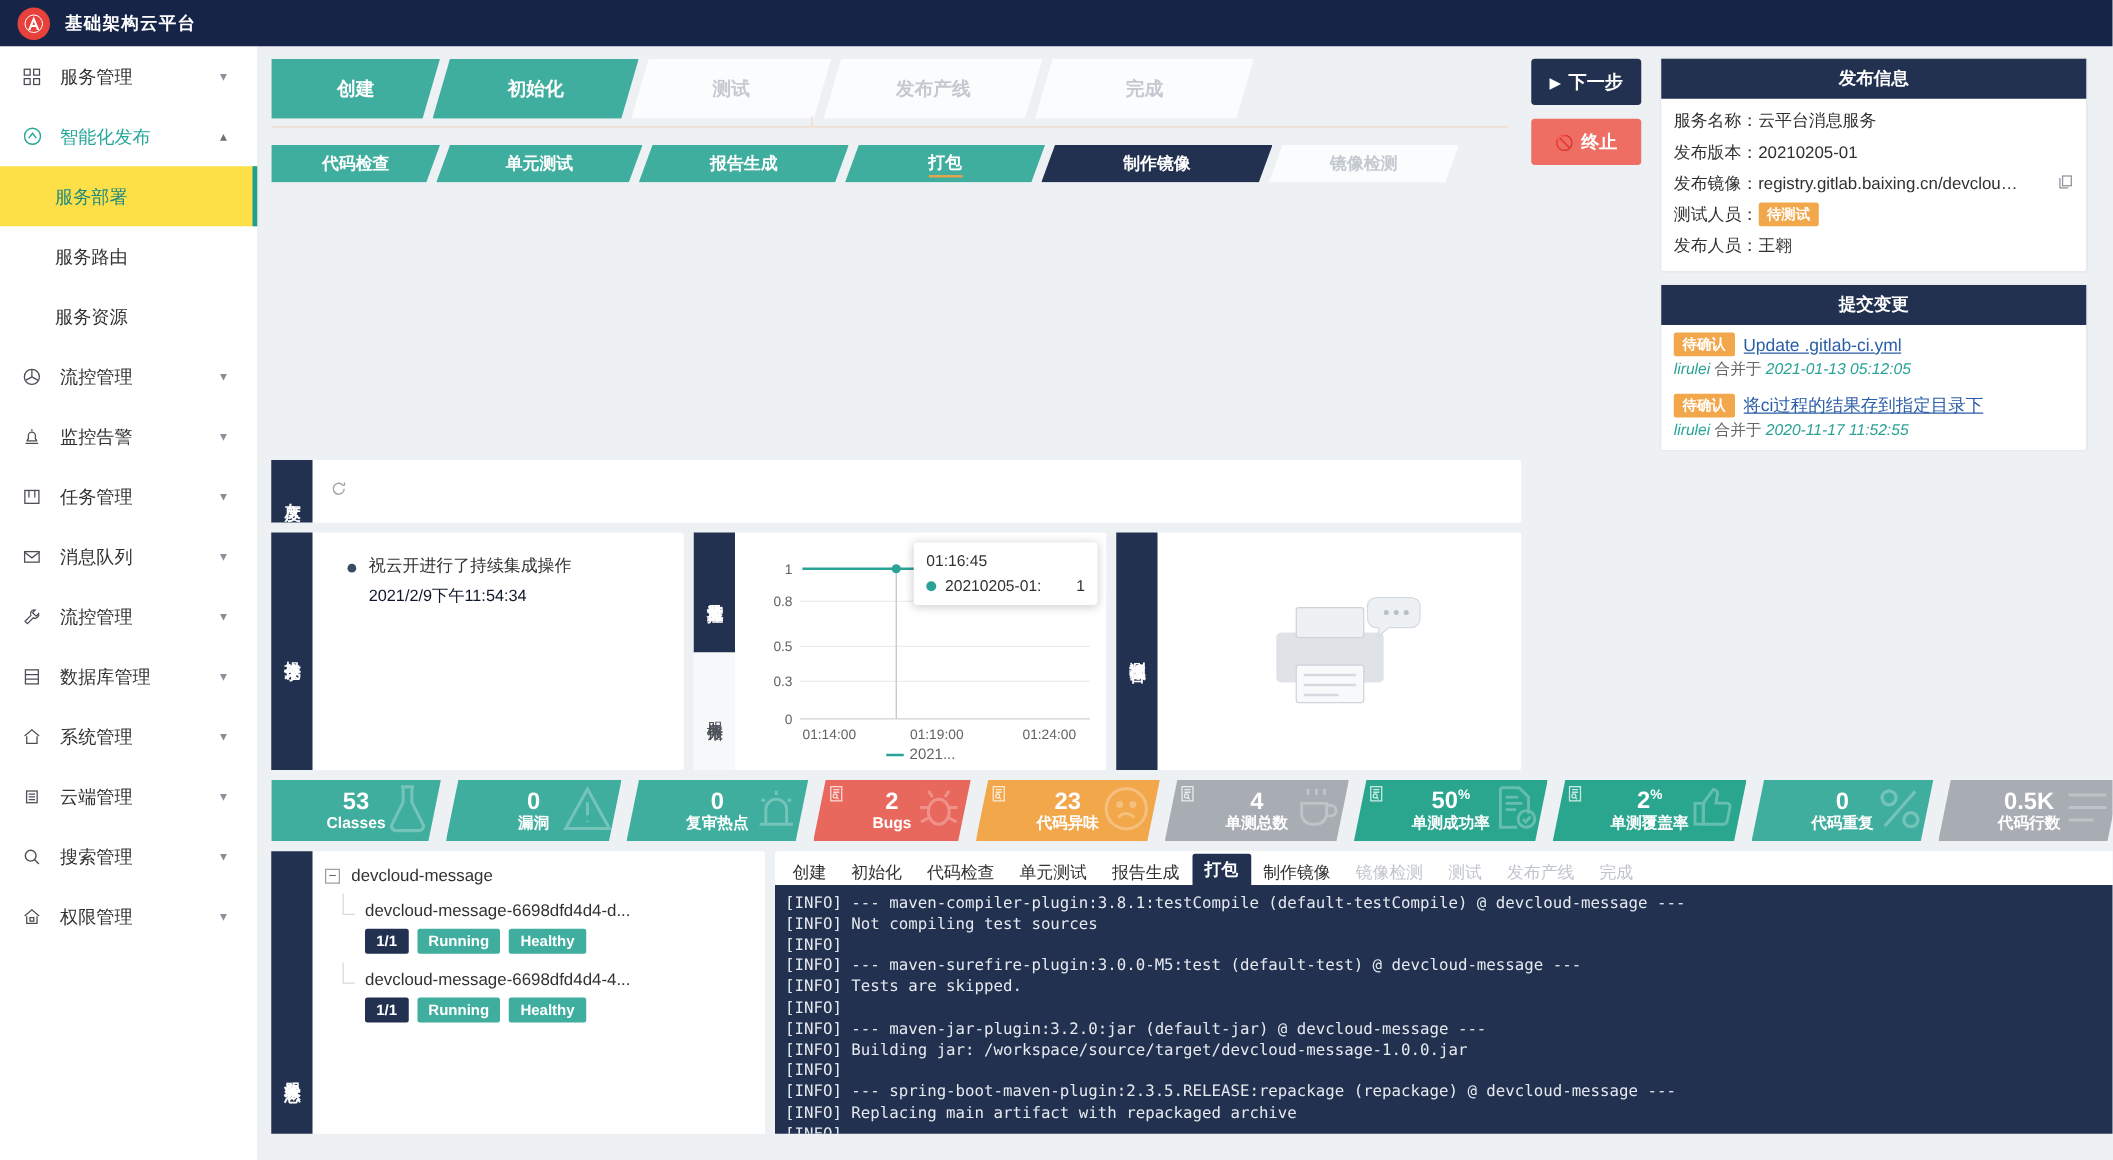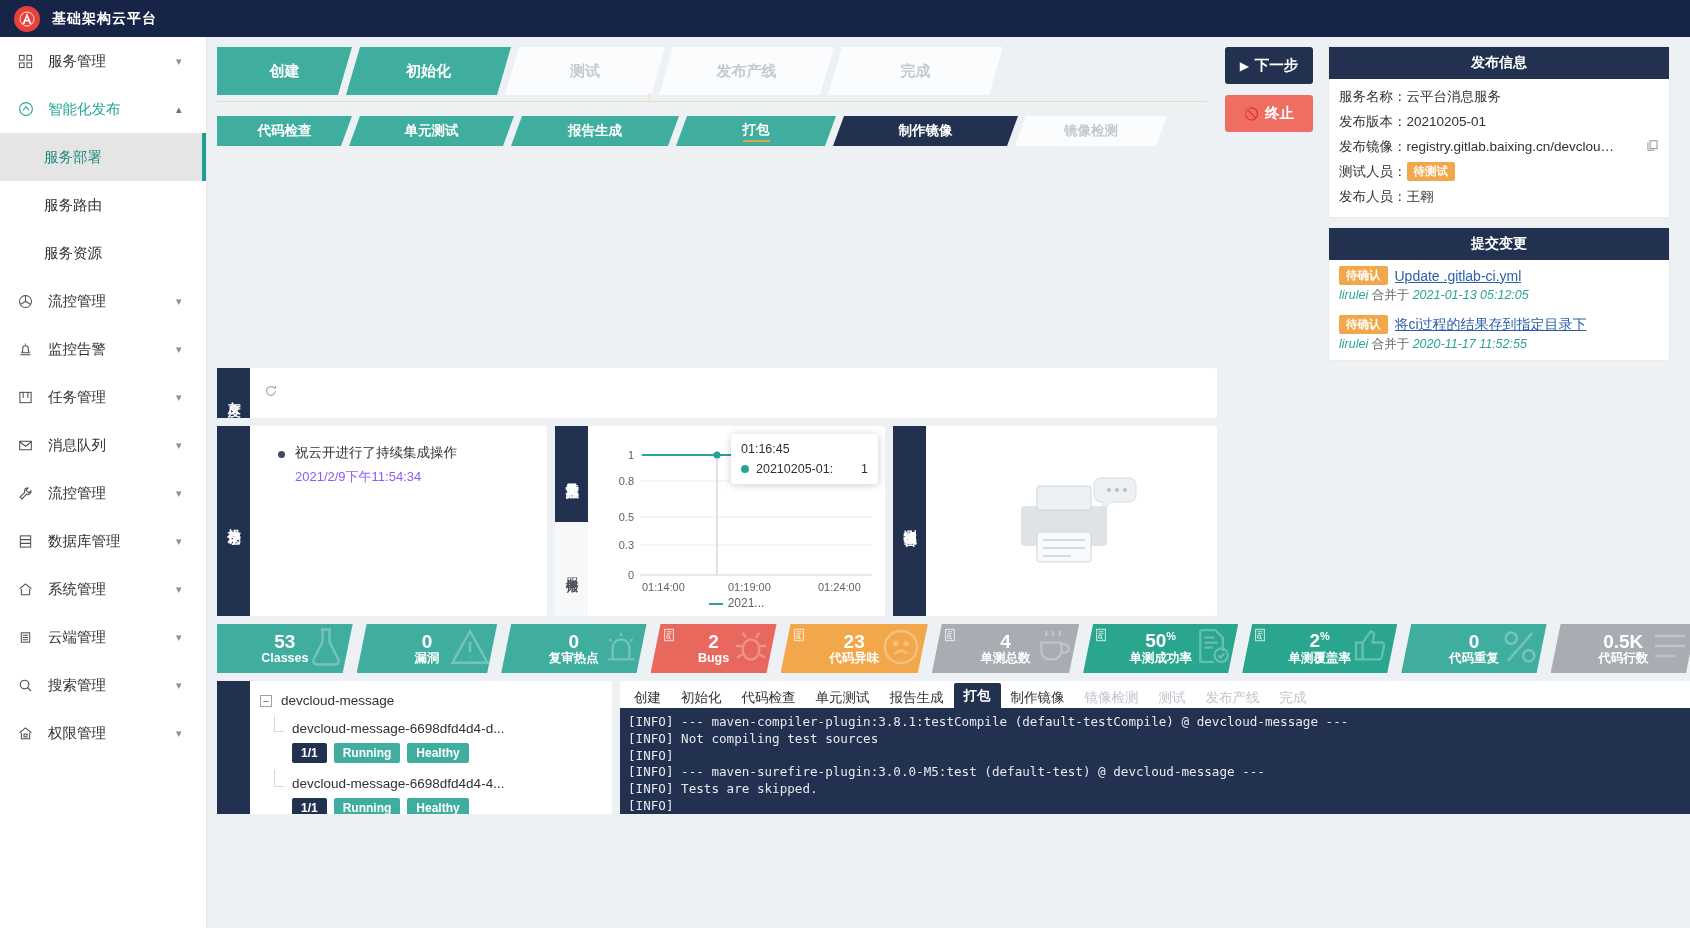--- a/index.html
+++ b/index.html
@@ -44,31 +44,31 @@
   .nav-item .lbl { flex: 1; padding-left: 8px; white-space: nowrap; }
   .nav-item .chev { width: 14px; color: #8a9099; font-size: 11px; }
   .nav-item.open { color: #26a699; }
   .nav-item.open .ico { color: #26a699; }
   .nav-item.open .chev { color: #6b7077; }
   .sub-item {
     height: 48px; display: flex; align-items: center;
     padding-left: 44px; font-size: 14.5px; color: #303133; cursor: pointer;
   }
   .sub-item.active {
-    background: #e5e5e5; color: #1e8a80; position: relative;
+    background: #fde047; color: #1e8a80; position: relative;
   }
   .sub-item.active:after {
     content: ""; position: absolute; right: 0; top: 0; bottom: 0;
     width: 4px; background: #1f9e93;
   }
 
   
   .main {
     position: absolute; top: 37px; left: 207px;
-    width: 1483px; height: 777px; padding: 10px 10px 0 10px;
+    width: 1483px; height: 870px; padding: 10px 10px 0 10px;
     overflow: hidden;
   }
   .row { display: flex; }
 
   
   .stepper-zone { width: 1000px; }
   .step-row { display: flex; height: 48px; }
   .step {
     position: relative; height: 48px; margin-right: 10px;
     display: flex; align-items: center; justify-content: center;
@@ -161,21 +161,21 @@
   .vtab.light { background:#f7f8fa; color:#4a4f57; font-weight:normal; }
   .gray-strip-body { flex:1; display:flex; align-items:center; padding-left: 14px; color:#9aa0a6; }
 
   
   .mid-row { margin-top: 8px; display:flex; width: 1000px; height: 190px; }
   .card-op { width: 330px; background:#fff; display:flex; border-radius:2px; }
   .op-body { flex:1; padding: 18px 28px; }
   .op-entry { display:flex; }
   .op-dot { width: 7px; height:7px; border-radius:50%; background:#3b4b63; margin-top:7px; margin-right:10px; flex:0 0 7px;}
   .op-text { font-size: 13.5px; color:#303133; }
-  .op-time { font-size: 13px; color:#8b5cf6; margin-top: 6px; }
+  .op-time { font-size: 13px; color:#0f172a; margin-top: 6px; }
 
   .card-chart { width: 330px; background:#fff; margin-left: 8px; display:flex; border-radius:2px; }
   .chart-vtabs { width: 33px; display:flex; flex-direction:column; }
   .chart-area { flex:1; position:relative; padding: 8px 8px 4px 8px; }
   .chart-svg { display:block; }
   .tooltip {
     position:absolute; left: 143px; top: 8px; width: 147px; background:#fff;
     box-shadow: 0 1px 8px rgba(0,0,0,.2); border-radius:3px; padding: 8px 10px;
     font-size: 12.5px; color:#303133;
   }

